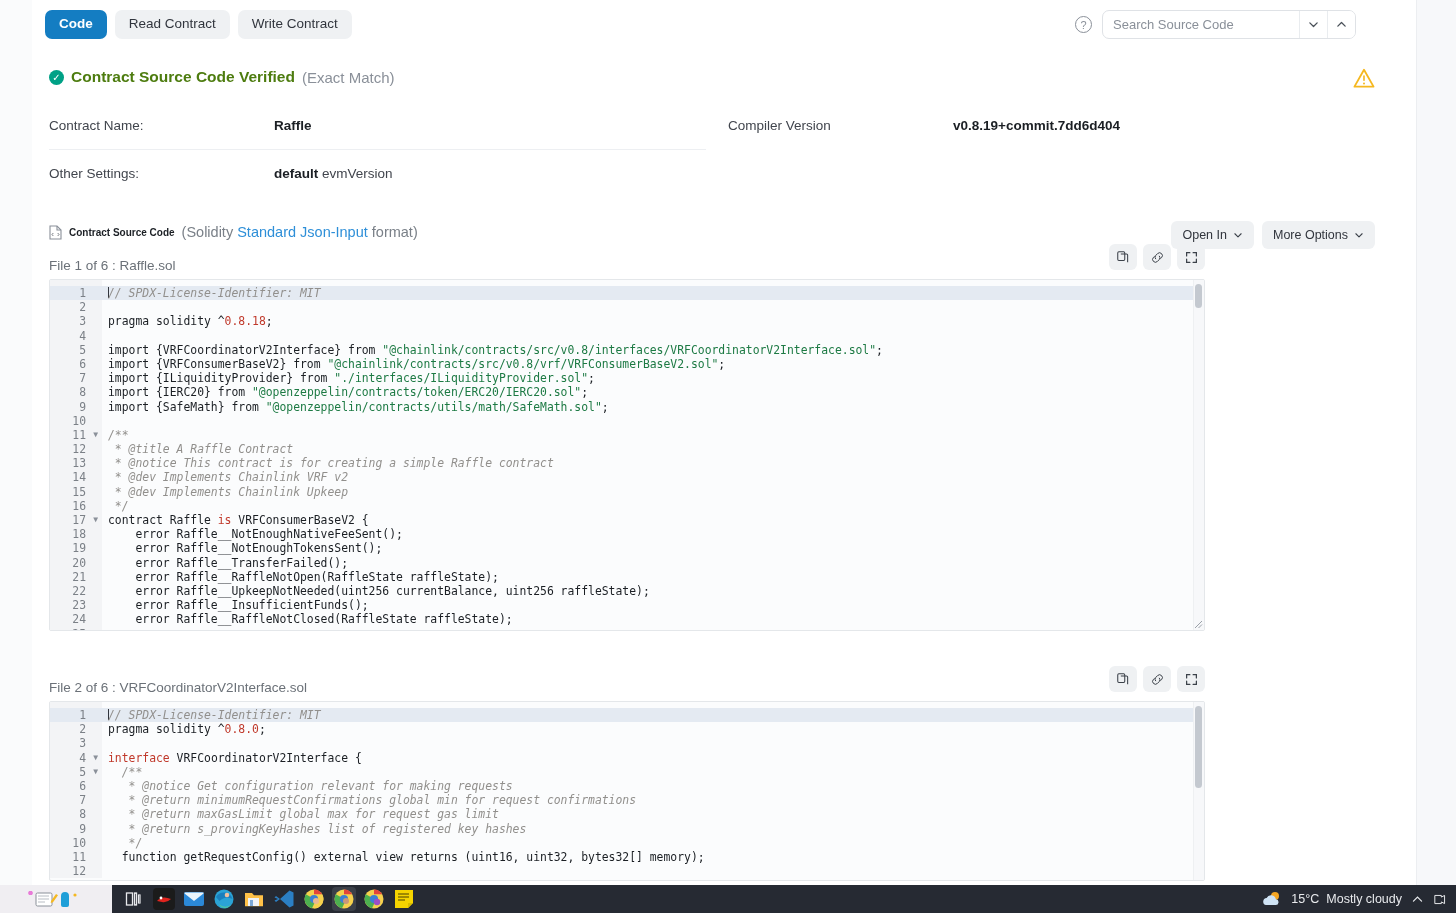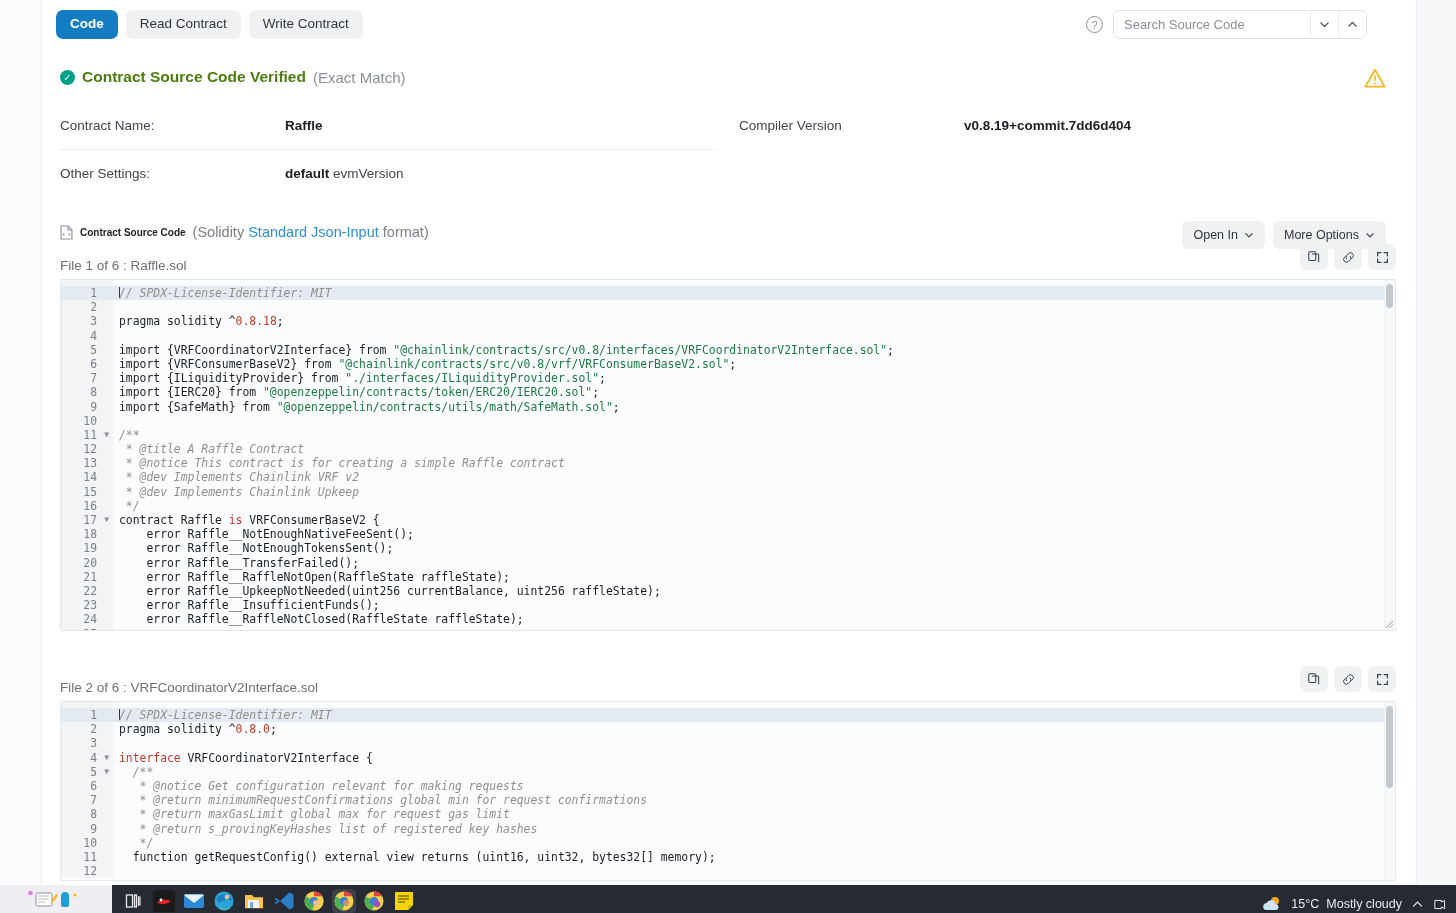--- a/index.html
+++ b/index.html
@@ -21,21 +21,21 @@
   
   .right-strip {
     position: absolute; right: 0; top: 0;
     width: 40px; height: 885px;
     background: #f7f8fa;
     border-left: 1px solid #eceef1;
   }
 
   .page {
     position: absolute;
-    left: 43px; top: 0;
+    left: 32px; top: 0;
     width: 1373px; height: 885px;
     background: #ffffff;
     overflow: hidden;
   }
 
   
   .tabbar {
     position: absolute; left: 13px; top: 10px;
     display: flex; gap: 8px; align-items: center;
   }
@@ -152,21 +152,21 @@
   .ghost-btn {
     background: #eff1f3; border: none; border-radius: 6px;
     font-size: 12.5px; color: #31353d;
     padding: 7px 11px; cursor: pointer;
     display: flex; align-items: center; gap: 6px;
     font-family: "Liberation Sans", sans-serif;
     white-space: nowrap;
   }
 
   
-  .file-block { position: absolute; left: 17px; width: 1336px; }
+  .file-block { position: absolute; left: 17px; width: 1156px; }
   .file-label {
     font-size: 13.5px; color: #6b7178;
     margin-bottom: 6px;
   }
   .icon-btns {
     position: absolute; right: 0; top: -14px;
     display: flex; gap: 6px;
   }
   .icon-btn {
     width: 28px; height: 26px; border-radius: 6px;
@@ -248,21 +248,21 @@
     position: absolute; right: 1px; bottom: 1px;
     width: 11px; height: 11px;
     cursor: nwse-resize;
   }
 
   
   .taskbar {
     position: absolute; left: 0; bottom: 0;
     width: 1456px; height: 28px;
     background: #262a33;
-    display: flex; align-items: flex-end;
+    display: flex; align-items: center;
   }
   .tb-left {
     width: 112px; height: 28px;
     background: #f0eef2;
     display: flex; align-items: center; justify-content: center;
     gap: 4px; flex: none;
   }
   .tb-icons { display: flex; align-items: center; gap: 6px; padding-left: 10px; }
   .tb-ic {
     width: 24px; height: 24px; border-radius: 4px;

